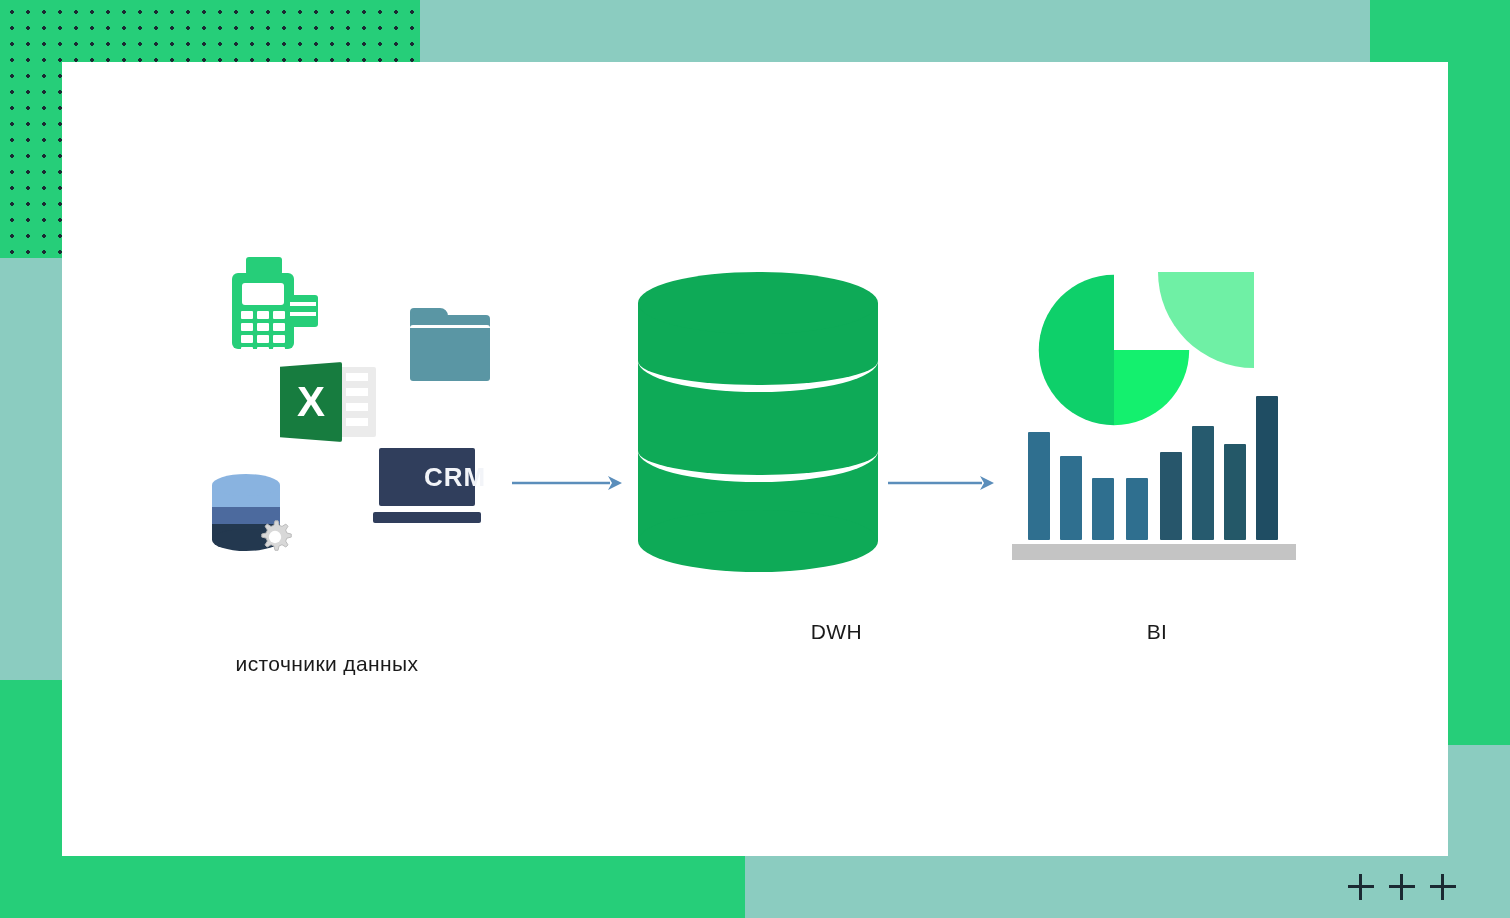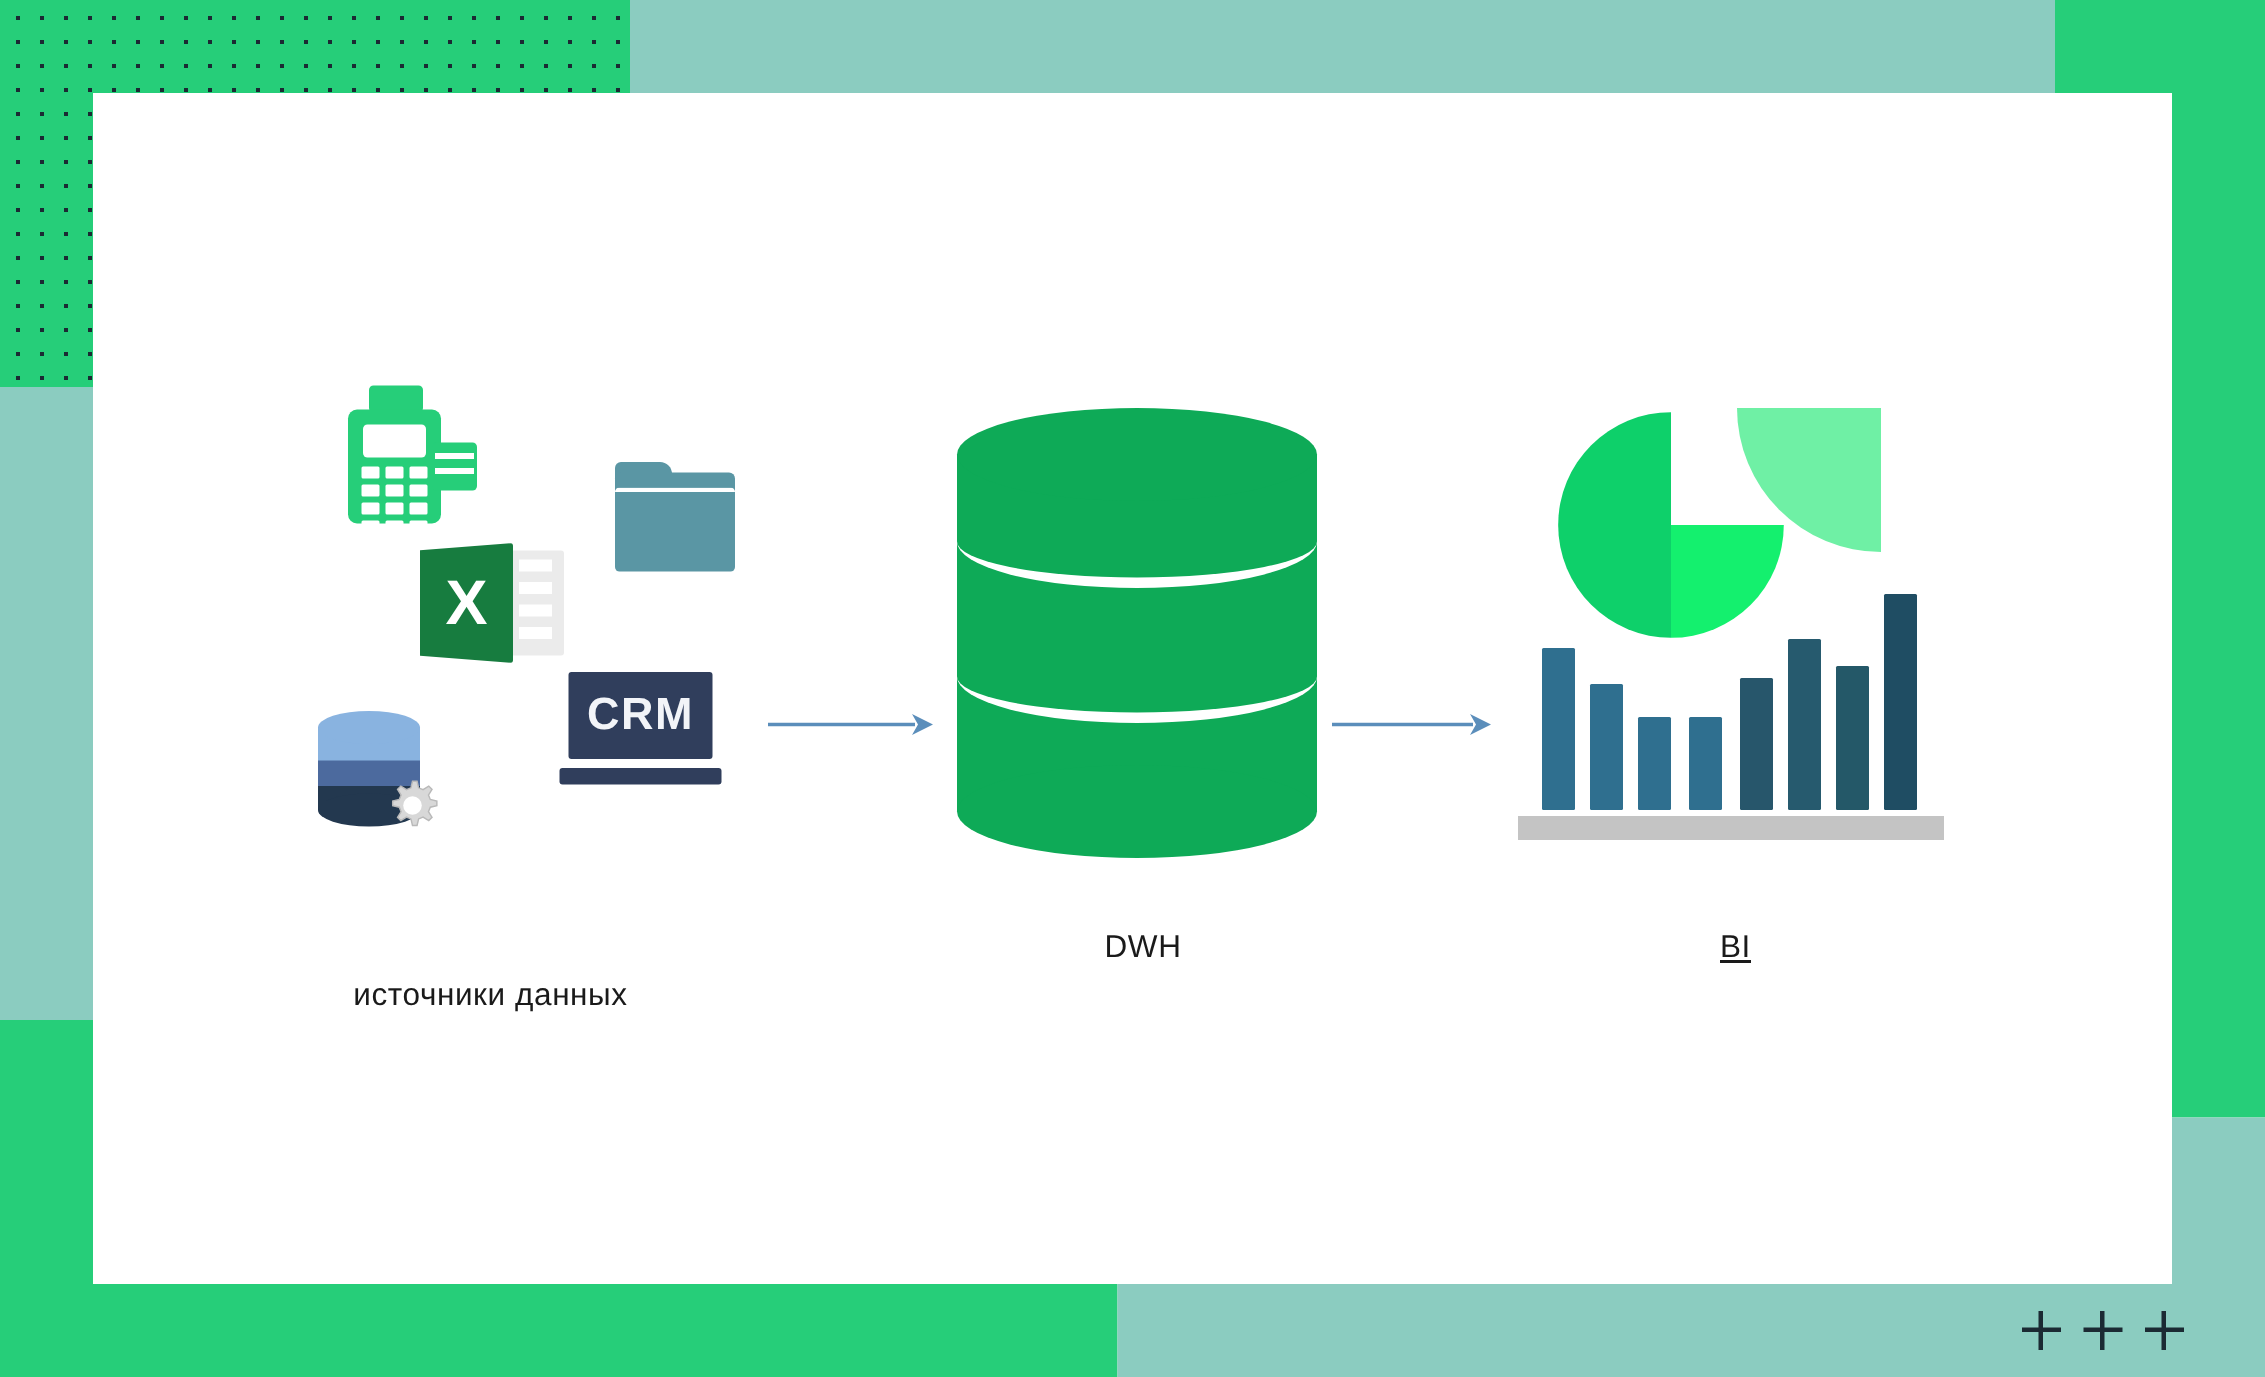--- a/index.html
+++ b/index.html
@@ -59,21 +59,21 @@
   .xl-cell{position:absolute;height:8px;background:#ffffff;}
   #excel-panel{position:absolute;left:0;top:0;width:62px;height:80px;background:#177c3f;border-radius:2px;
     clip-path:polygon(0 6%,100% 0,100% 100%,0 94%);}
   #excel-x{position:absolute;left:0;top:0;width:62px;height:80px;display:flex;align-items:center;justify-content:center;
     color:#ffffff;font-size:42px;font-weight:bold;font-family:"Liberation Sans",sans-serif;}
 
   
   #crm{position:absolute;left:311px;top:386px;width:108px;height:82px;}
   #crm-screen{position:absolute;left:6px;top:0;width:96px;height:58px;background:#303e5c;border-radius:2px;}
   #crm-text{position:absolute;left:0;top:0;width:96px;height:58px;display:flex;align-items:center;justify-content:center;
-    color:#f2f4f8;font-size:30px;font-weight:bold;letter-spacing:1px;}
+    color:#f2f4f8;font-size:26px;font-weight:bold;letter-spacing:1px;padding-left:28px;}
   #crm-base{position:absolute;left:0;top:64px;width:108px;height:11px;background:#303e5c;border-radius:2px;}
 
   
   #srcdb{position:absolute;left:148px;top:412px;width:84px;height:84px;}
   #srcdb-top{position:absolute;left:2px;top:0;width:68px;height:22px;background:#89b3e0;border-radius:50%;}
   #srcdb-s1{position:absolute;left:2px;top:11px;width:68px;height:22px;background:#89b3e0;}
   #srcdb-s2{position:absolute;left:2px;top:30px;width:68px;height:20px;background:#4c6a9e;}
   #srcdb-s3{position:absolute;left:2px;top:48px;width:68px;height:18px;background:#23384f;}
   #srcdb-bot{position:absolute;left:2px;top:55px;width:68px;height:22px;background:#23384f;border-radius:50%;}
   #srcdb-gear{position:absolute;left:46px;top:44px;width:38px;height:38px;}
@@ -194,21 +194,21 @@
     </svg>
 
     <div id="dwh">
       <div class="dwh-band" style="top:31px;height:238px;"></div>
       <div class="dwh-ell" style="top:0;"></div>
       <div class="dwh-ell" style="top:238px;"></div>
       <div class="dwh-sep" style="top:58px;"></div>
       <div class="dwh-sep" style="top:148px;"></div>
     </div>
 
-    <div class="node-label" style="left:580px;top:558px;width:240px;">DWH</div>
+    <div class="node-label" style="left:560px;top:558px;width:240px;text-align:right;">DWH</div>
 
     <svg class="arrow" style="left:826px;top:410px;width:106px;" viewBox="0 0 106 22">
       <line x1="0" y1="11" x2="94" y2="11" stroke="#5b8ebb" stroke-width="2.4"></line>
       <path d="M92 4 L106 11 L92 18 L96 11 Z" fill="#5b8ebb"></path>
     </svg>
 
     <div id="bi">
 
       <div class="bar" style="left:16px;bottom:20px;width:22px;height:108px;background:#2f6f8f;"></div>
       <div class="bar" style="left:48px;bottom:20px;width:22px;height:84px;background:#2f6f8f;"></div>
@@ -226,16 +226,16 @@
         <path d="M100 100 L194 100 A94 94 0 0 1 100 194 Z" fill="#14f06e"></path>
       </svg>
 
       <svg style="position:absolute;left:146px;top:2px;width:96px;height:96px;" viewBox="0 0 96 96">
         <path d="M0 0 L0 0 L0 96 L96 96 A96 96 0 0 0 0 0 Z" fill="#6ff0a5" transform="rotate(180 48 48)"></path>
       </svg>
 
       <div id="bi-base"></div>
     </div>
 
-    <div class="node-label" style="left:950px;top:558px;width:290px;text-decoration:underline;">BI</div>
+    <div class="node-label" style="left:950px;top:558px;width:290px;">BI</div>
 
   </div>
 </div>
 
 </body></html>

